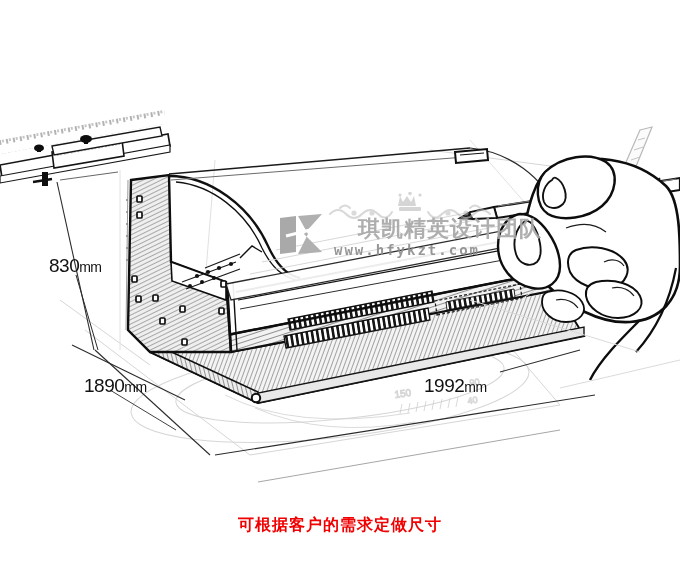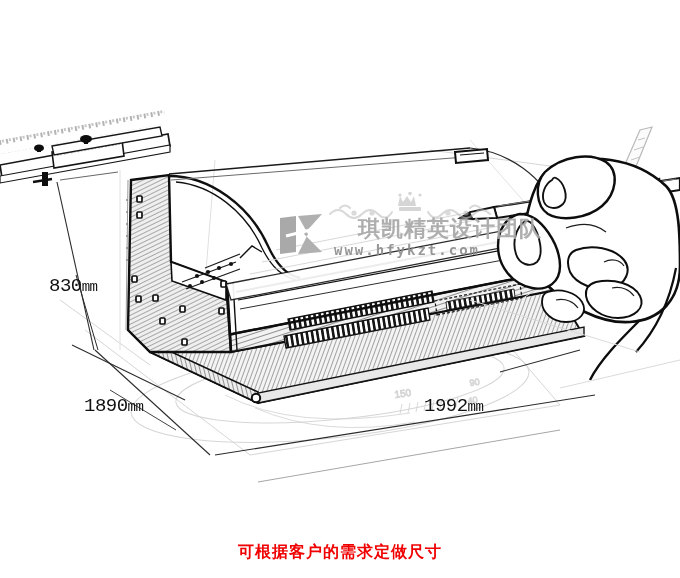--- a/index.html
+++ b/index.html
@@ -22,44 +22,42 @@
   }
   #sketch-svg {
     position: absolute;
     left: 0; top: 0;
     width: 680px; height: 578px;
     display: block;
   }
   .dim-label {
     position: absolute;
     color: #111111;
-    font-family: Liberation Mono, monospace;
+    font-family: Liberation Sans, sans-serif;
     white-space: nowrap;
     letter-spacing: -0.5px;
     user-select: none;
-    margin-top: 20px;
   }
   .dim-num { font-size: 19px; }
   .dim-unit { font-size: 14px; }
   #label-height { left: 49px; top: 255px; }
   #label-depth  { left: 84px; top: 375px; }
   #label-width  { left: 424px; top: 375px; }
 
   #caption {
     position: absolute;
     left: 0; right: 0;
     top: 515px;
     text-align: center;
     color: #f00000;
     font-size: 16px;
     font-weight: 700;
     font-family: "DejaVu Sans", "Liberation Sans", sans-serif;
     letter-spacing: 1px;
     user-select: none;
-    margin-top: 27px;
   }
 
   
   #watermark {
     position: absolute;
     left: 278px; top: 196px;
     width: 240px; height: 72px;
     pointer-events: none;
     user-select: none;
   }

